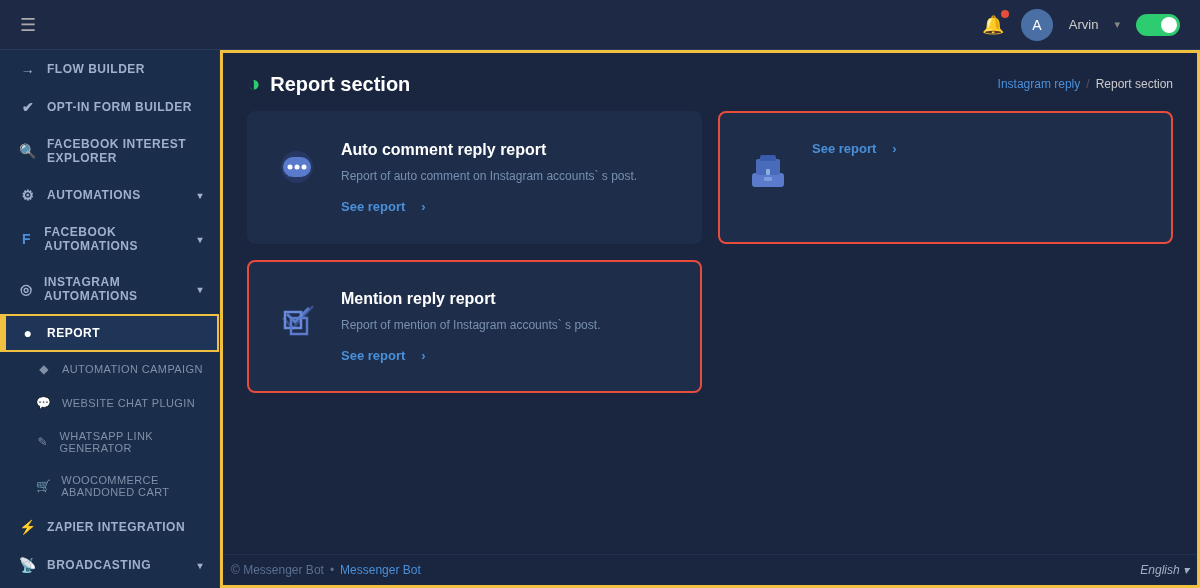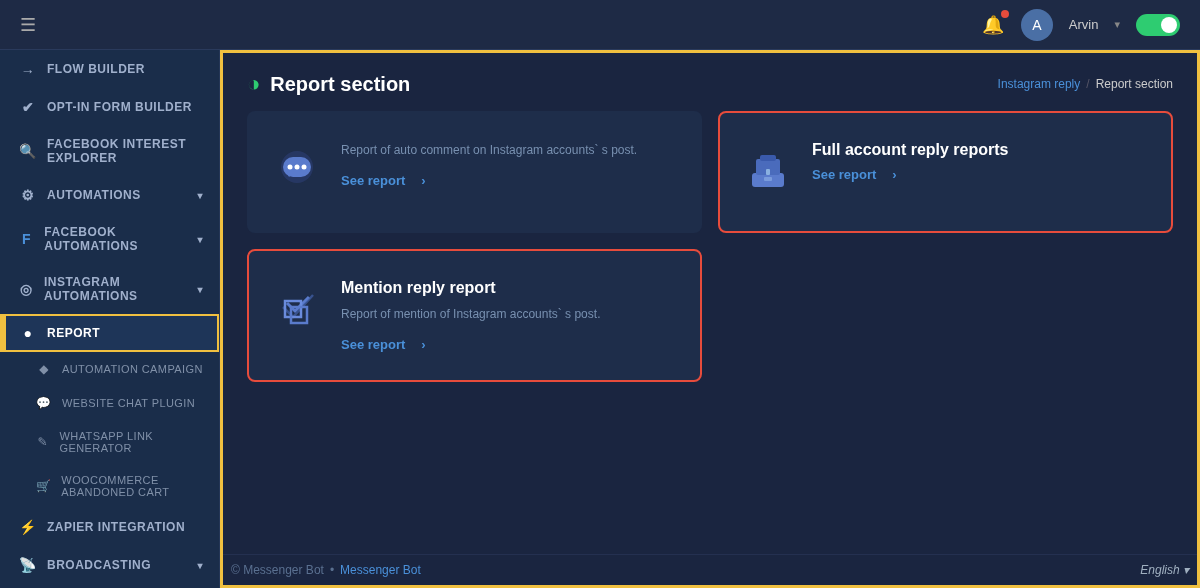--- a/index.html
+++ b/index.html
@@ -260,40 +260,40 @@
           <svg width="48" height="48" viewBox="0 0 48 48" fill="none">
             <circle cx="24" cy="22" r="16" fill="#3a4fa0" opacity="0.3"></circle>
             <rect x="10" y="12" width="28" height="20" rx="10" fill="#5a7bcc"></rect>
             <circle cx="17" cy="22" r="2.5" fill="#fff"></circle>
             <circle cx="24" cy="22" r="2.5" fill="#fff"></circle>
             <circle cx="31" cy="22" r="2.5" fill="#fff"></circle>
             <polygon points="16,32 20,28 14,28" fill="#5a7bcc"></polygon>
           </svg>
         </div>
         <div class="card-content">
+          <div class="card-title">Auto comment reply report</div>
           <div class="card-desc">Report of auto comment on Instagram accounts` s post.</div>
           <div class="card-link">
             <span>See report</span>
             <span>›</span>
           </div>
         </div>
       </div>
 
       <div class="report-card highlighted" style="border:2px solid #e74c3c;">
         <div class="card-icon">
           <svg width="48" height="48" viewBox="0 0 48 48" fill="none">
             <rect x="8" y="28" width="32" height="14" rx="3" fill="#5a7bcc"></rect>
             <rect x="12" y="14" width="24" height="16" rx="2" fill="#4a6bbc"></rect>
             <rect x="16" y="10" width="16" height="6" rx="2" fill="#3a5aac"></rect>
             <rect x="20" y="32" width="8" height="4" rx="1" fill="#7a9bdc"></rect>
             <rect x="22" y="24" width="4" height="6" rx="1" fill="#8ab0e0"></rect>
           </svg>
         </div>
         <div class="card-content">
-          <div class="card-title">Full account reply reports</div>
           <div class="card-link">
             <span>See report</span>
             <span>›</span>
           </div>
         </div>
       </div>
 
       <div class="report-card highlighted" style="border:2px solid #e74c3c;justify-content:flex-end;">
         <div class="card-icon">
           <svg width="48" height="48" viewBox="0 0 48 48" fill="none">

